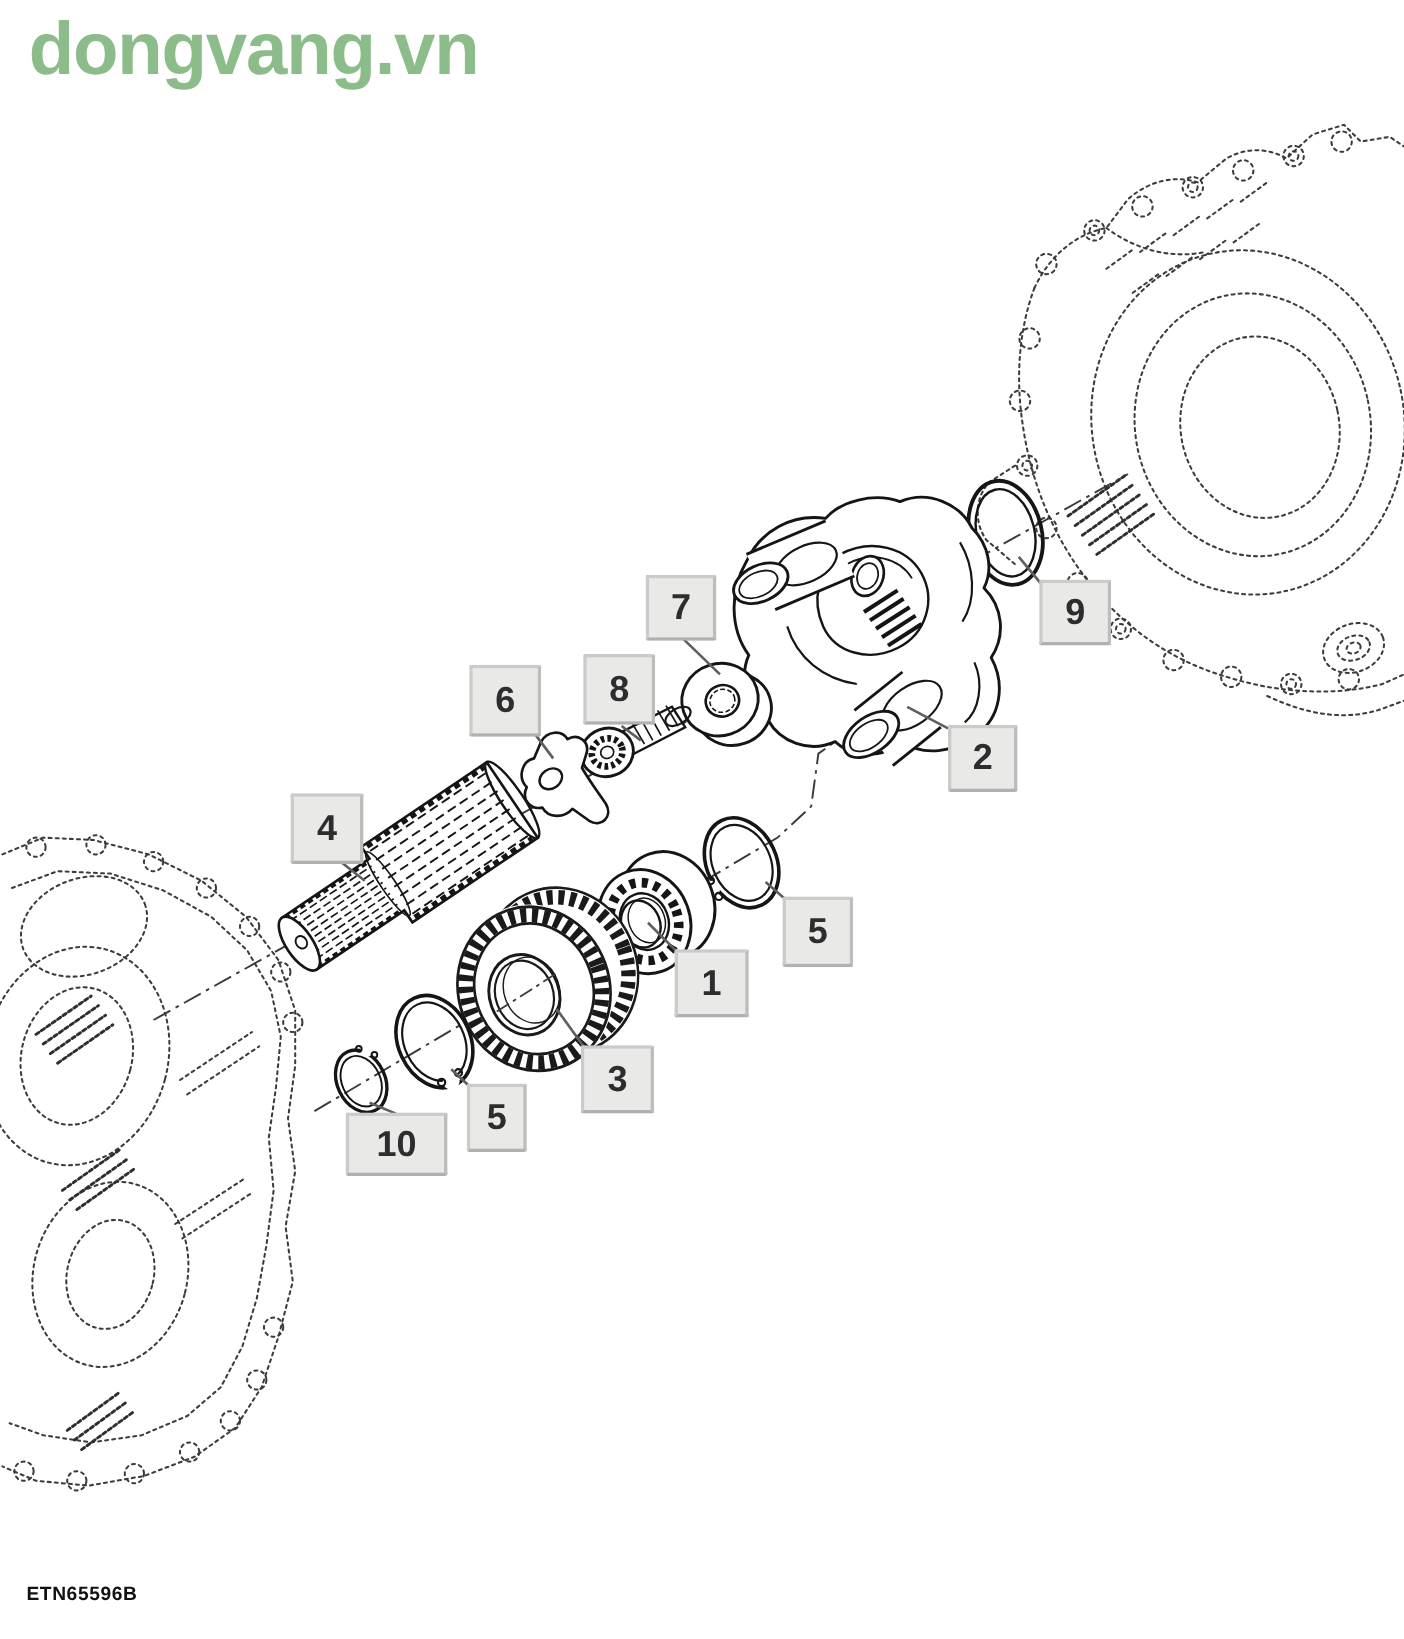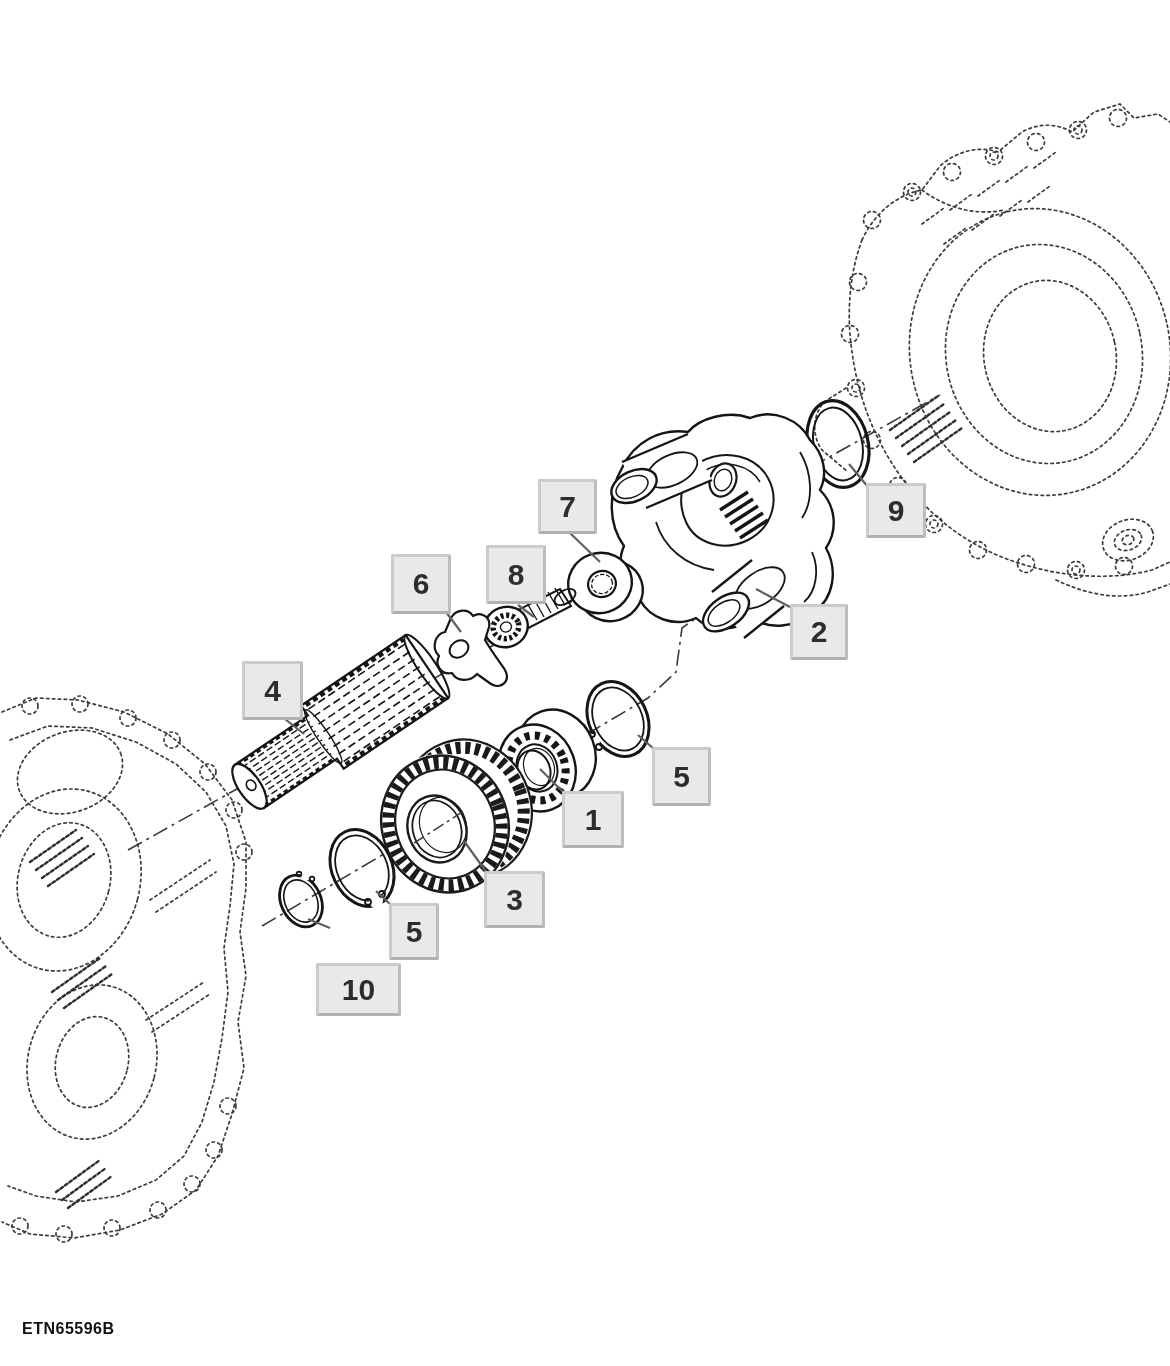--- a/index.html
+++ b/index.html
@@ -14,20 +14,21 @@
            border-bottom-color:#b1b1af;border-radius:2px;box-sizing:border-box;
            font-weight:700;font-size:30px;color:#2d2d2d;cursor:pointer;}
   .drawing-code{position:absolute;left:22px;top:1320px;font-weight:700;font-size:16px;
                 color:#111;letter-spacing:.5px;}
 </style>
 </head>
 <body>
 
 <div class="stage">
 
+  <div class="watermark">dongvang.vn</div>
 
   <svg class="diagram-svg" width="1170" height="1366" viewBox="0 0 1170 1366" xmlns="http://www.w3.org/2000/svg">
 
     <g stroke="#3c3c3c" fill="none" stroke-width="1.7" stroke-dasharray="2.5 3.4" stroke-linecap="round">
       <path d="M 862,240 C 876,210 900,194 922,190 L 940,166 C 958,150 980,146 998,152 L 1022,132 C 1040,122 1058,124 1072,132 L 1094,112 L 1120,104 L 1134,118 L 1158,114 L 1170,122"></path>
       <path d="M 862,240 C 850,272 846,312 852,352 C 858,396 874,440 902,478 C 932,520 974,550 1022,564 C 1066,578 1114,580 1152,570 L 1170,562"></path>
       <path d="M 1056,580 C 1090,596 1120,600 1148,592 L 1170,584"></path>
       <ellipse cx="1040" cy="352" rx="130" ry="144" transform="rotate(-12 1040 352)"></ellipse>
       <ellipse cx="1044" cy="354" rx="98" ry="110" transform="rotate(-12 1044 354)"></ellipse>
       <ellipse cx="1050" cy="356" rx="66" ry="76" transform="rotate(-12 1050 356)"></ellipse>
@@ -263,18 +264,18 @@
     </div>
   <div class="callout" style="left:562px;top:791px;width:62px;height:57px;">
       <span>1</span>
     </div>
   <div class="callout" style="left:484px;top:871px;width:61px;height:57px;">
       <span>3</span>
     </div>
   <div class="callout" style="left:389px;top:903px;width:50px;height:57px;">
       <span>5</span>
     </div>
-  <div class="callout" style="left:316px;top:927px;width:85px;height:53px;margin-top:36px;">
+  <div class="callout" style="left:288px;top:927px;width:85px;height:53px;">
       <span>10</span>
     </div>
 
   <div class="drawing-code">ETN65596B</div>
 </div>
 
 </body></html>

